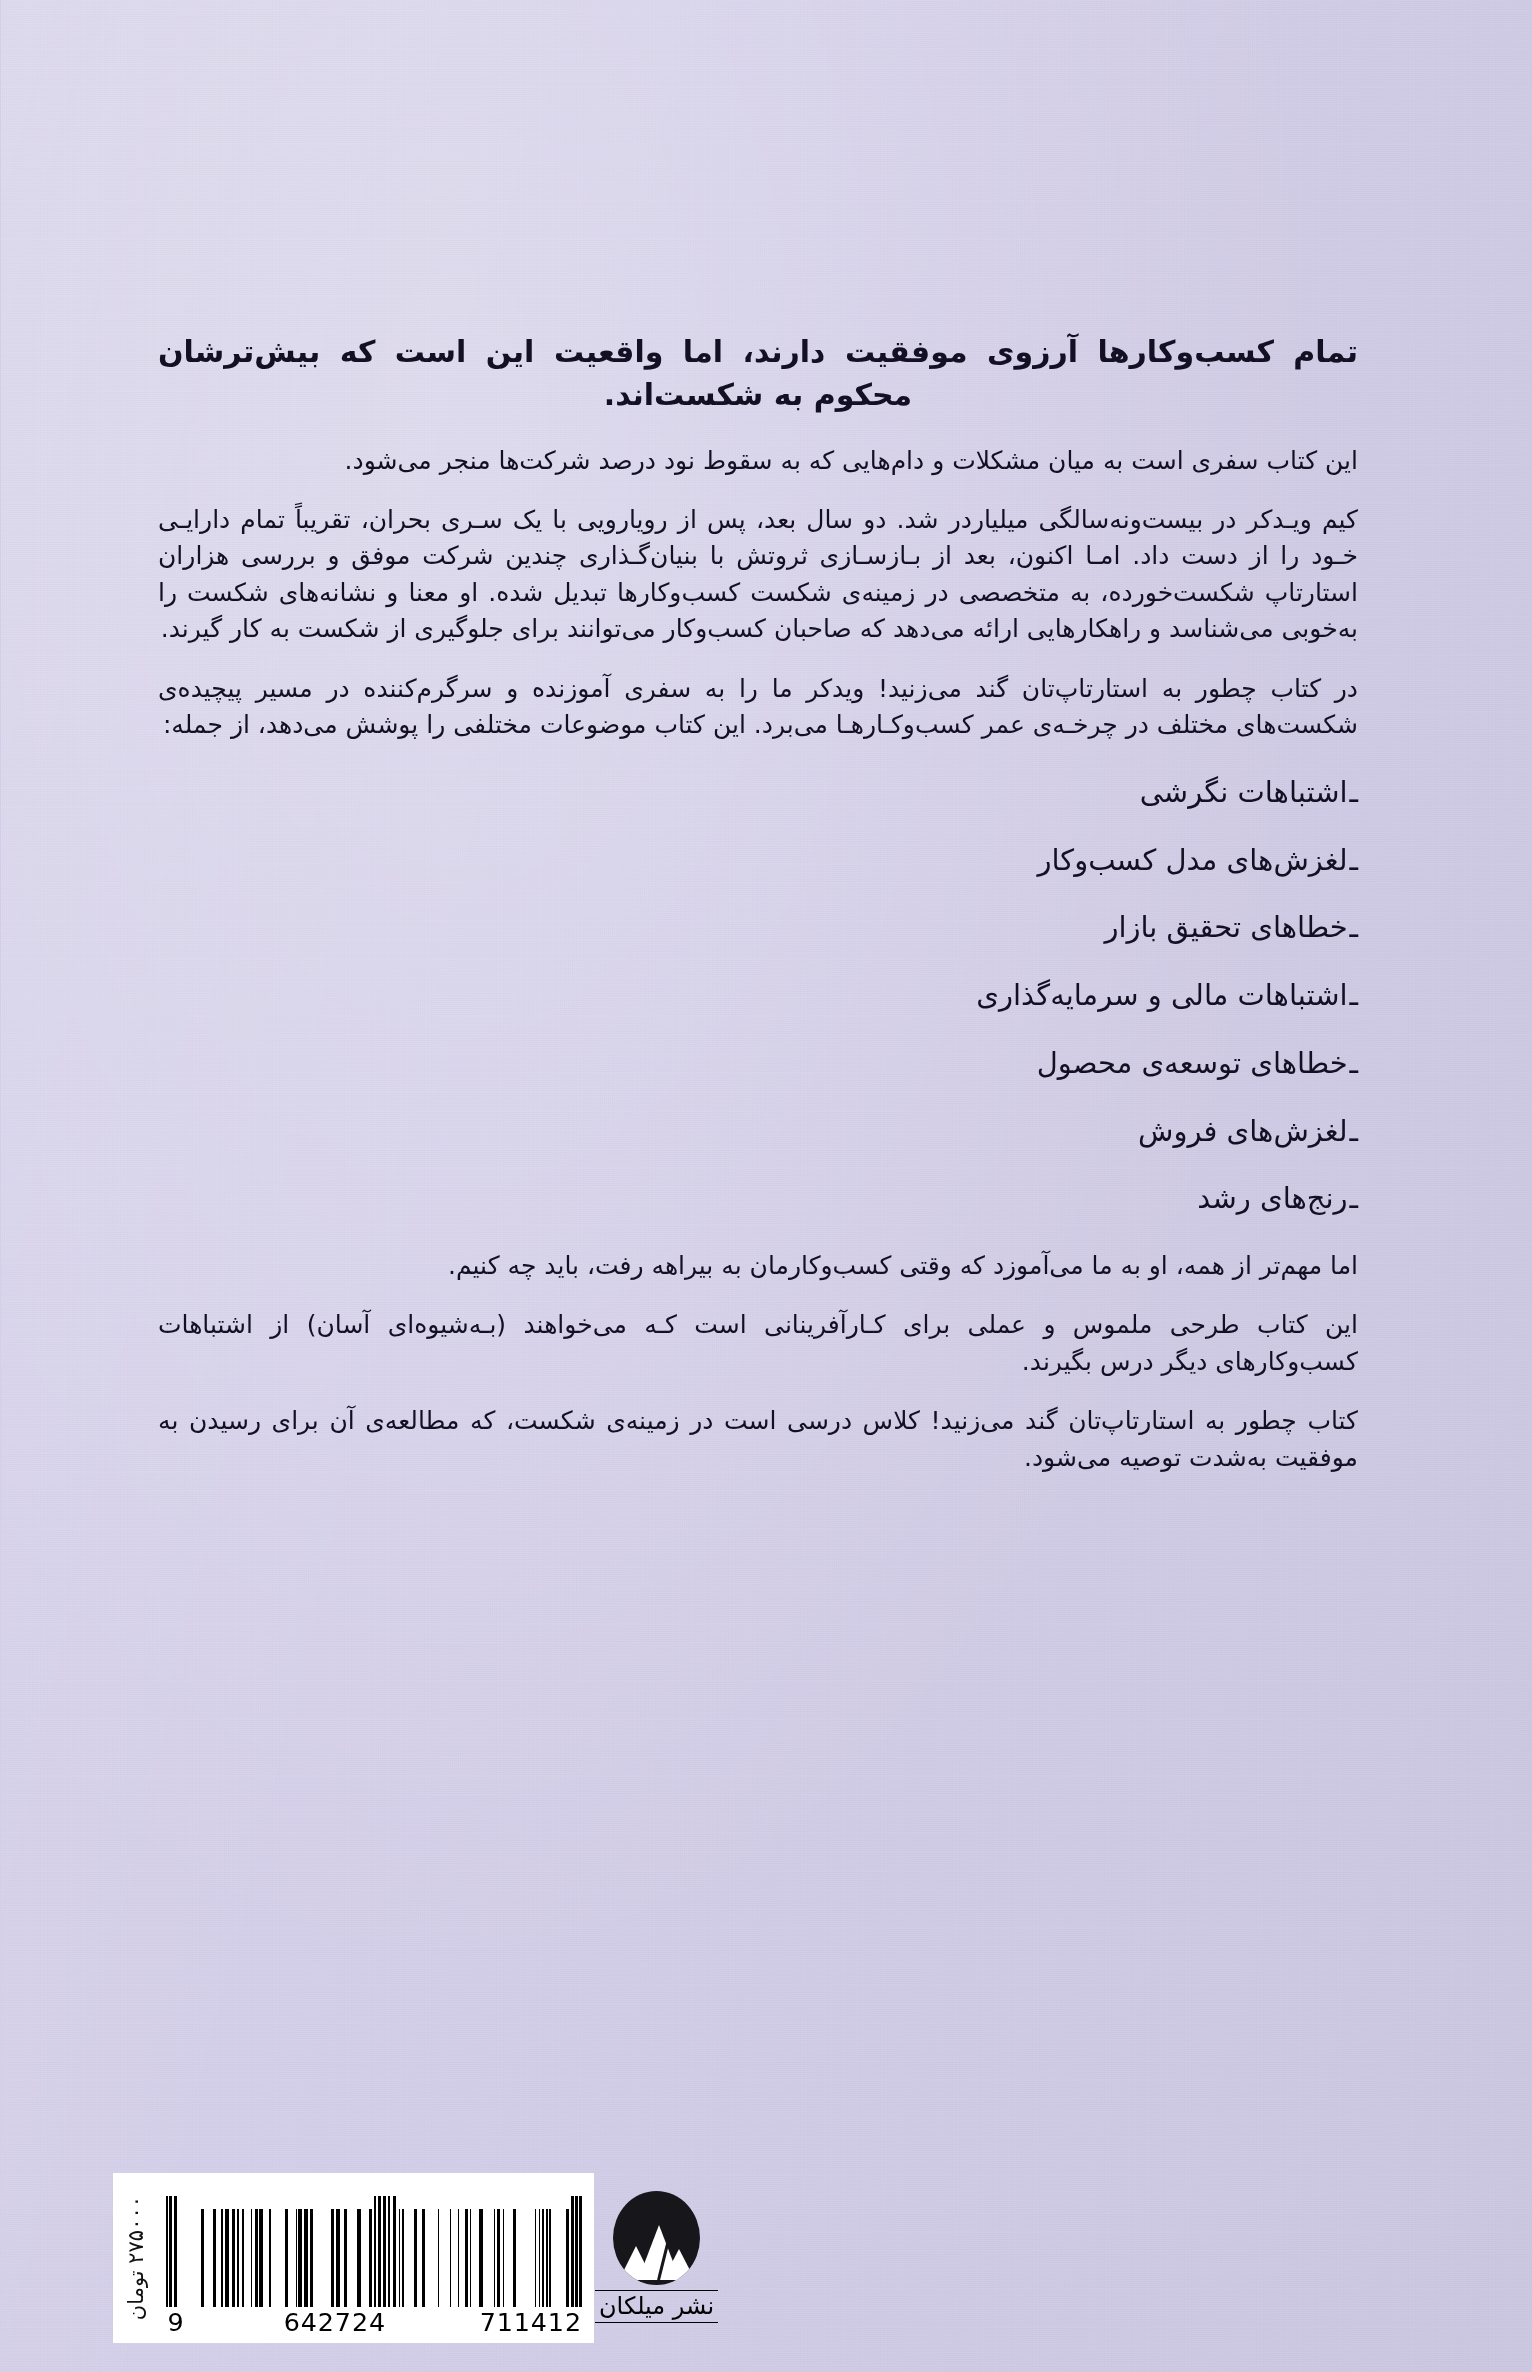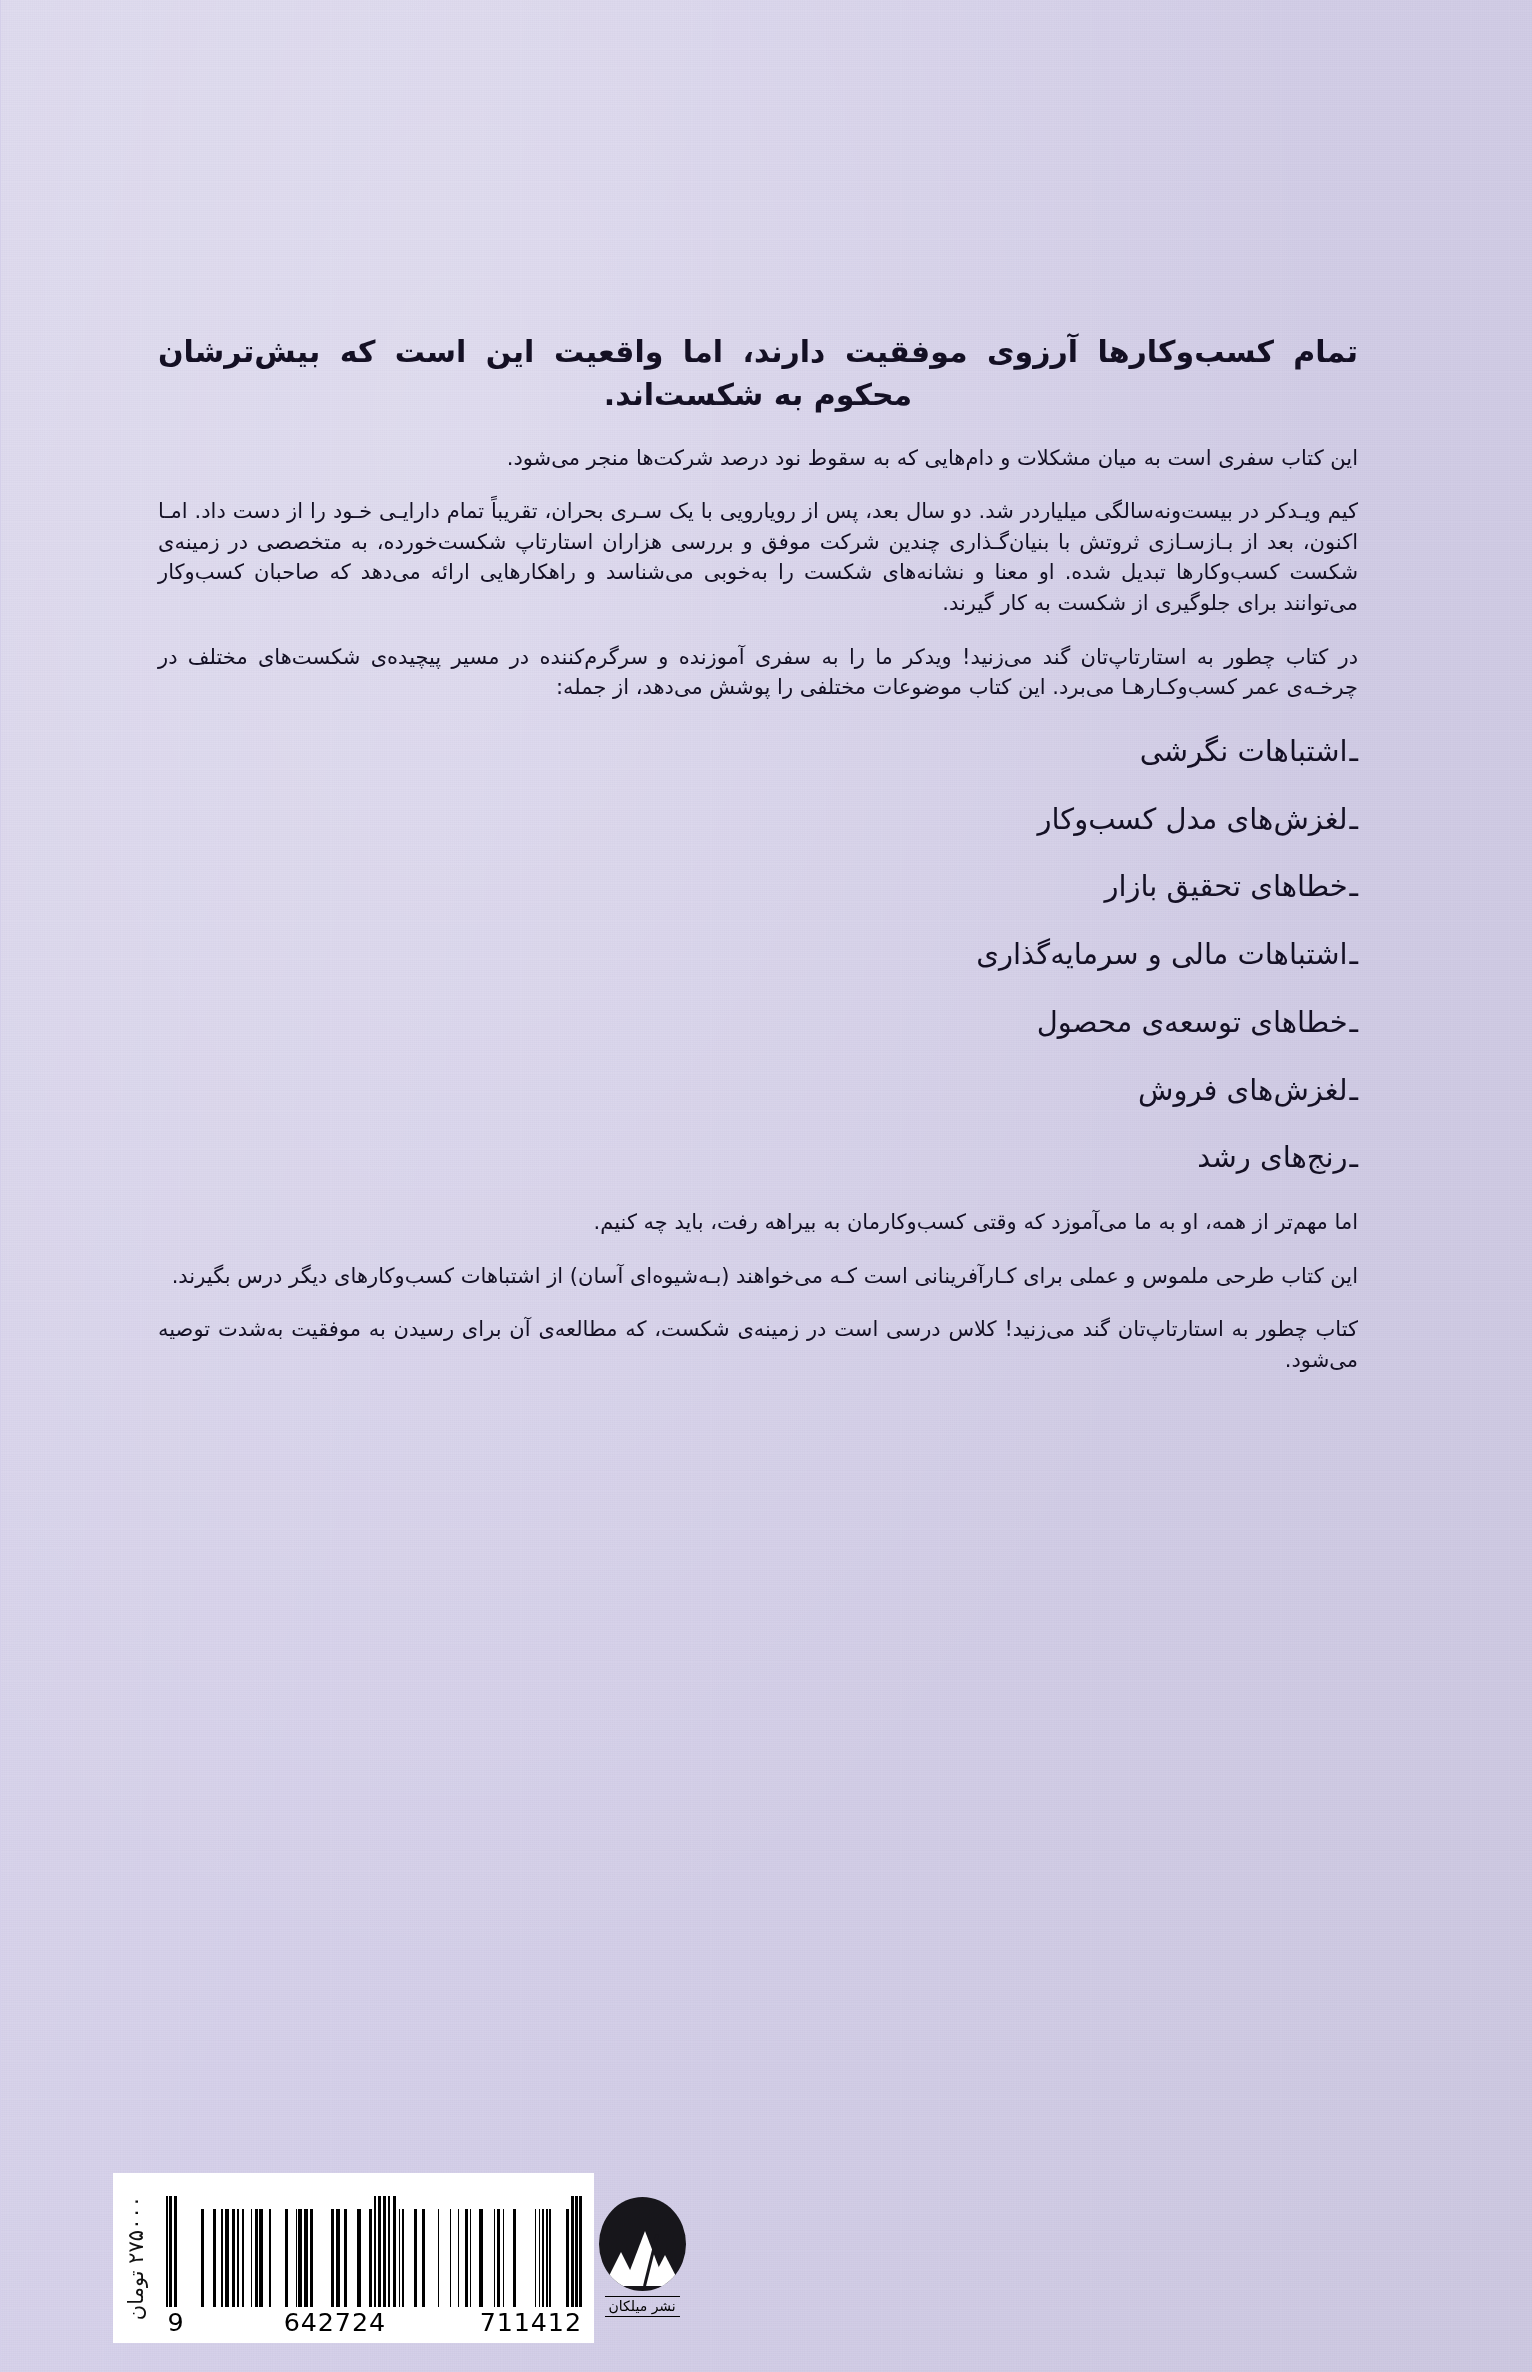--- a/index.html
+++ b/index.html
@@ -49,21 +49,21 @@
     font-size: 30px;
     font-weight: bold;
     line-height: 1.42;
     text-align: justify;
     text-align-last: center;
     margin: 0 0 7.5px 0;
     letter-spacing: -0.2px;
   }
 
   p.para {
-    font-size: 21px;
+    font-size: 25px;
     line-height: 1.46;
     margin: 0 0 3.8px 0;
     text-align: justify;
     text-align-last: right;
     letter-spacing: -0.1px;
   }
 
   .gap-sm { height: 19px; }
 
   ul.topics {
@@ -179,21 +179,21 @@
   .pub-mark .slash {
     position: absolute;
     bottom: 5.6px; left: 44px;
     width: 2.8px; height: 53px;
     background: #17161b;
     transform: rotate(14deg);
     transform-origin: bottom center;
   }
   .pub-name {
     margin-top: 4.7px;
-    font-size: 14px;
+    font-size: 24px;
     color: #000;
     border-top: 1.9px solid #000;
     border-bottom: 1.9px solid #000;
     padding: 0.9px 3.8px;
     line-height: 1.2;
     white-space: nowrap;
   }
 </style>
 </head>
 <body>

